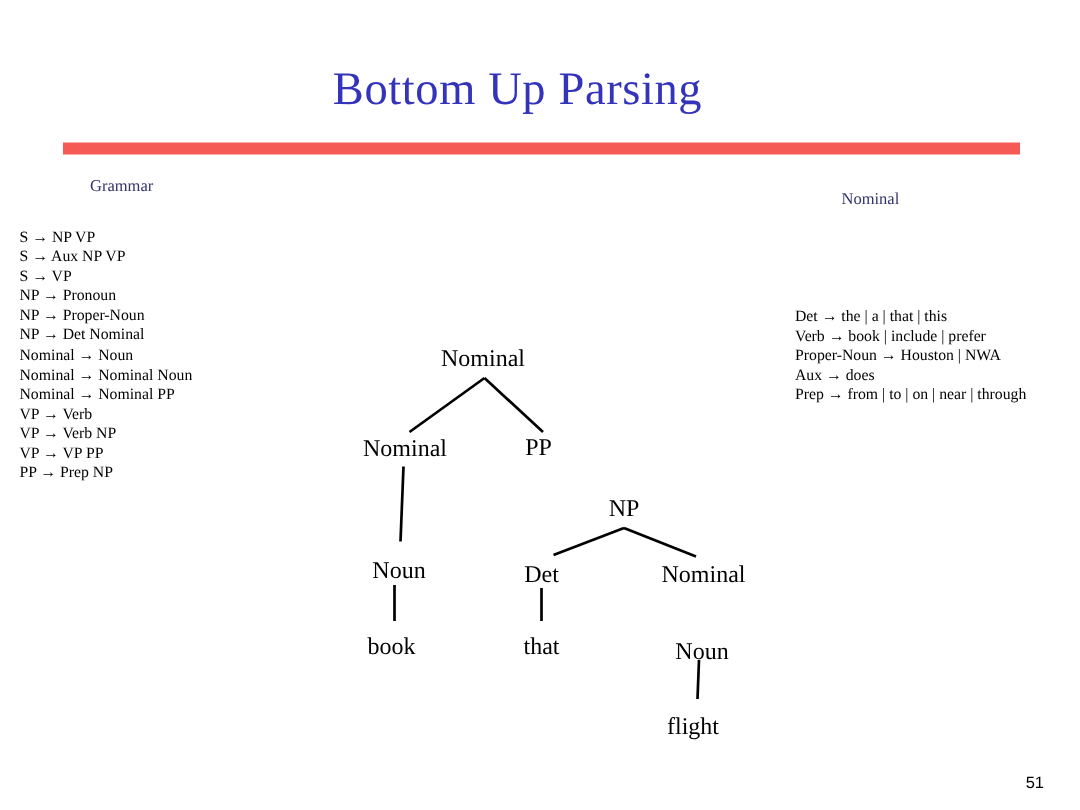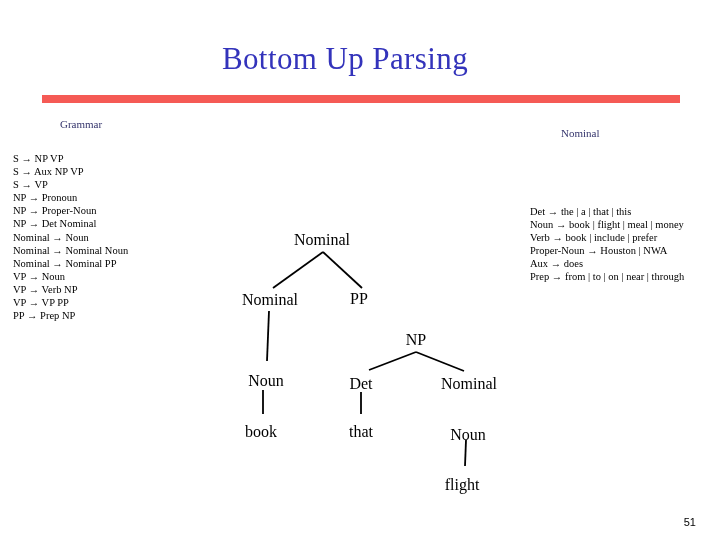--- a/index.html
+++ b/index.html
@@ -111,29 +111,28 @@
   <div class="rule-list" id="grammar-rules">
       <span class="rule-line">S → NP VP</span>
       <span class="rule-line">S → Aux NP VP</span>
       <span class="rule-line">S → VP</span>
       <span class="rule-line">NP → Pronoun</span>
       <span class="rule-line">NP → Proper-Noun</span>
       <span class="rule-line">NP → Det Nominal</span>
       <span class="rule-line">Nominal → Noun</span>
       <span class="rule-line">Nominal → Nominal Noun</span>
       <span class="rule-line">Nominal → Nominal PP</span>
-      <span class="rule-line">VP → Noun</span>
+      <span class="rule-line">VP → Verb</span>
       <span class="rule-line">VP → Verb NP</span>
       <span class="rule-line">VP → VP PP</span>
       <span class="rule-line">PP → Prep NP</span>
     </div>
 
   <div class="rule-list" id="lexicon-rules">
       <span class="rule-line">Det → the | a | that | this</span>
-      <span class="rule-line">Noun → book | flight | meal | money</span>
       <span class="rule-line">Verb → book | include | prefer</span>
       <span class="rule-line">Proper-Noun → Houston | NWA</span>
       <span class="rule-line">Aux → does</span>
       <span class="rule-line">Prep → from | to | on | near | through</span>
     </div>
 
   <svg id="parse-tree" viewBox="0 0 720 540" width="720" height="540" aria-hidden="true">
       <line x1="323" y1="252" x2="273" y2="288" stroke="#000000" stroke-width="1.8"></line>
       <line x1="323" y1="252" x2="362" y2="288" stroke="#000000" stroke-width="1.8"></line>
       <line x1="269" y1="311" x2="267" y2="361" stroke="#000000" stroke-width="1.8"></line>

